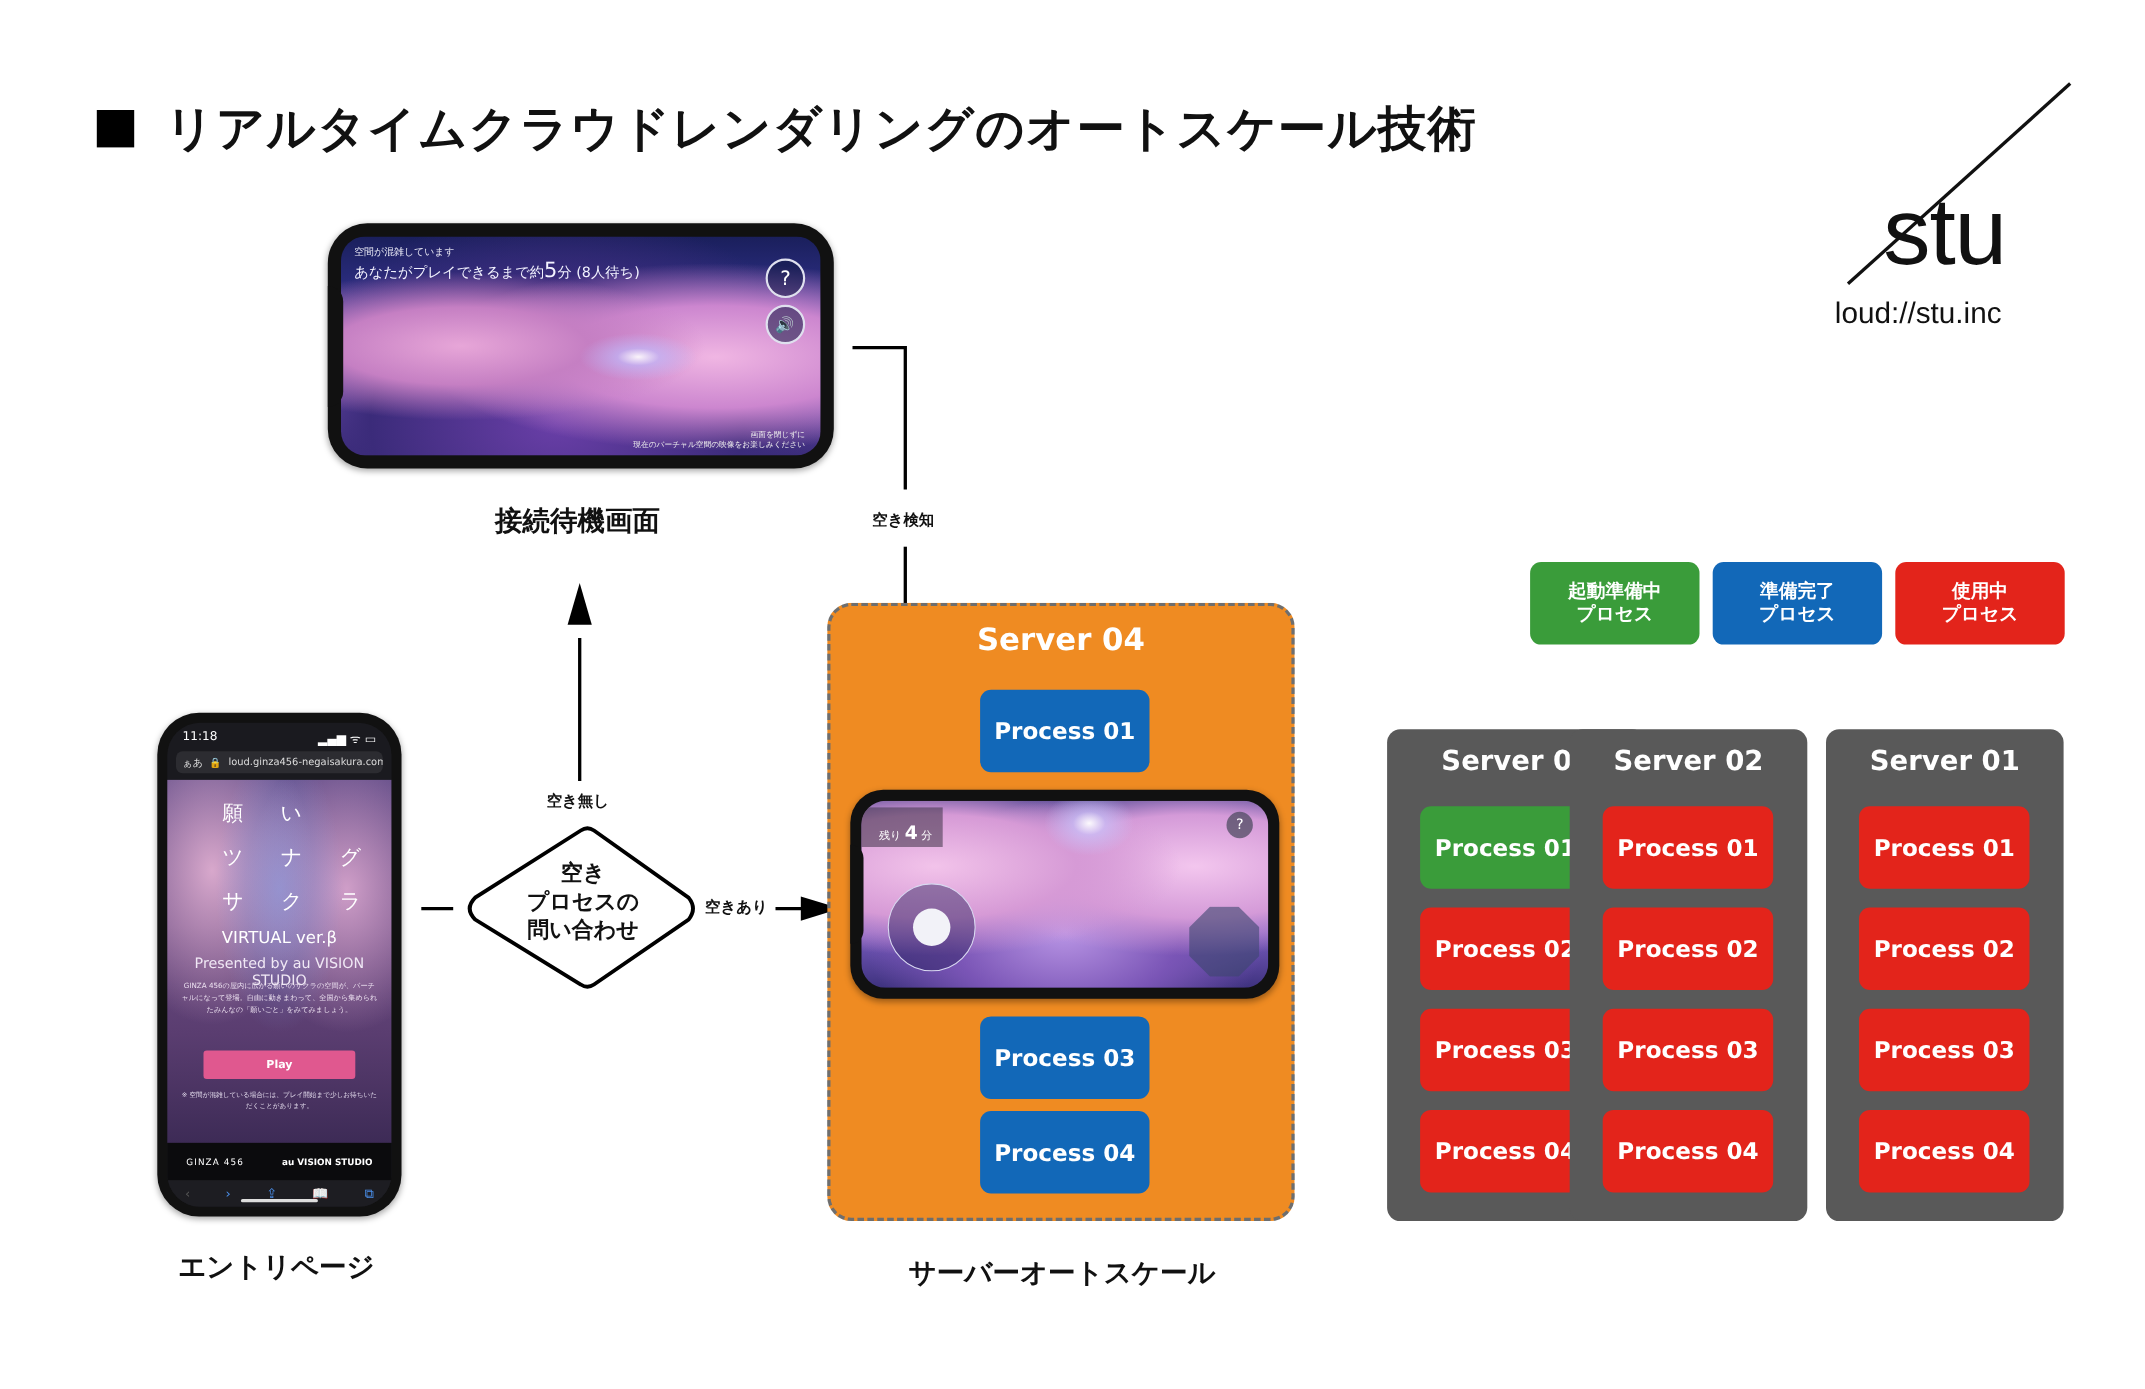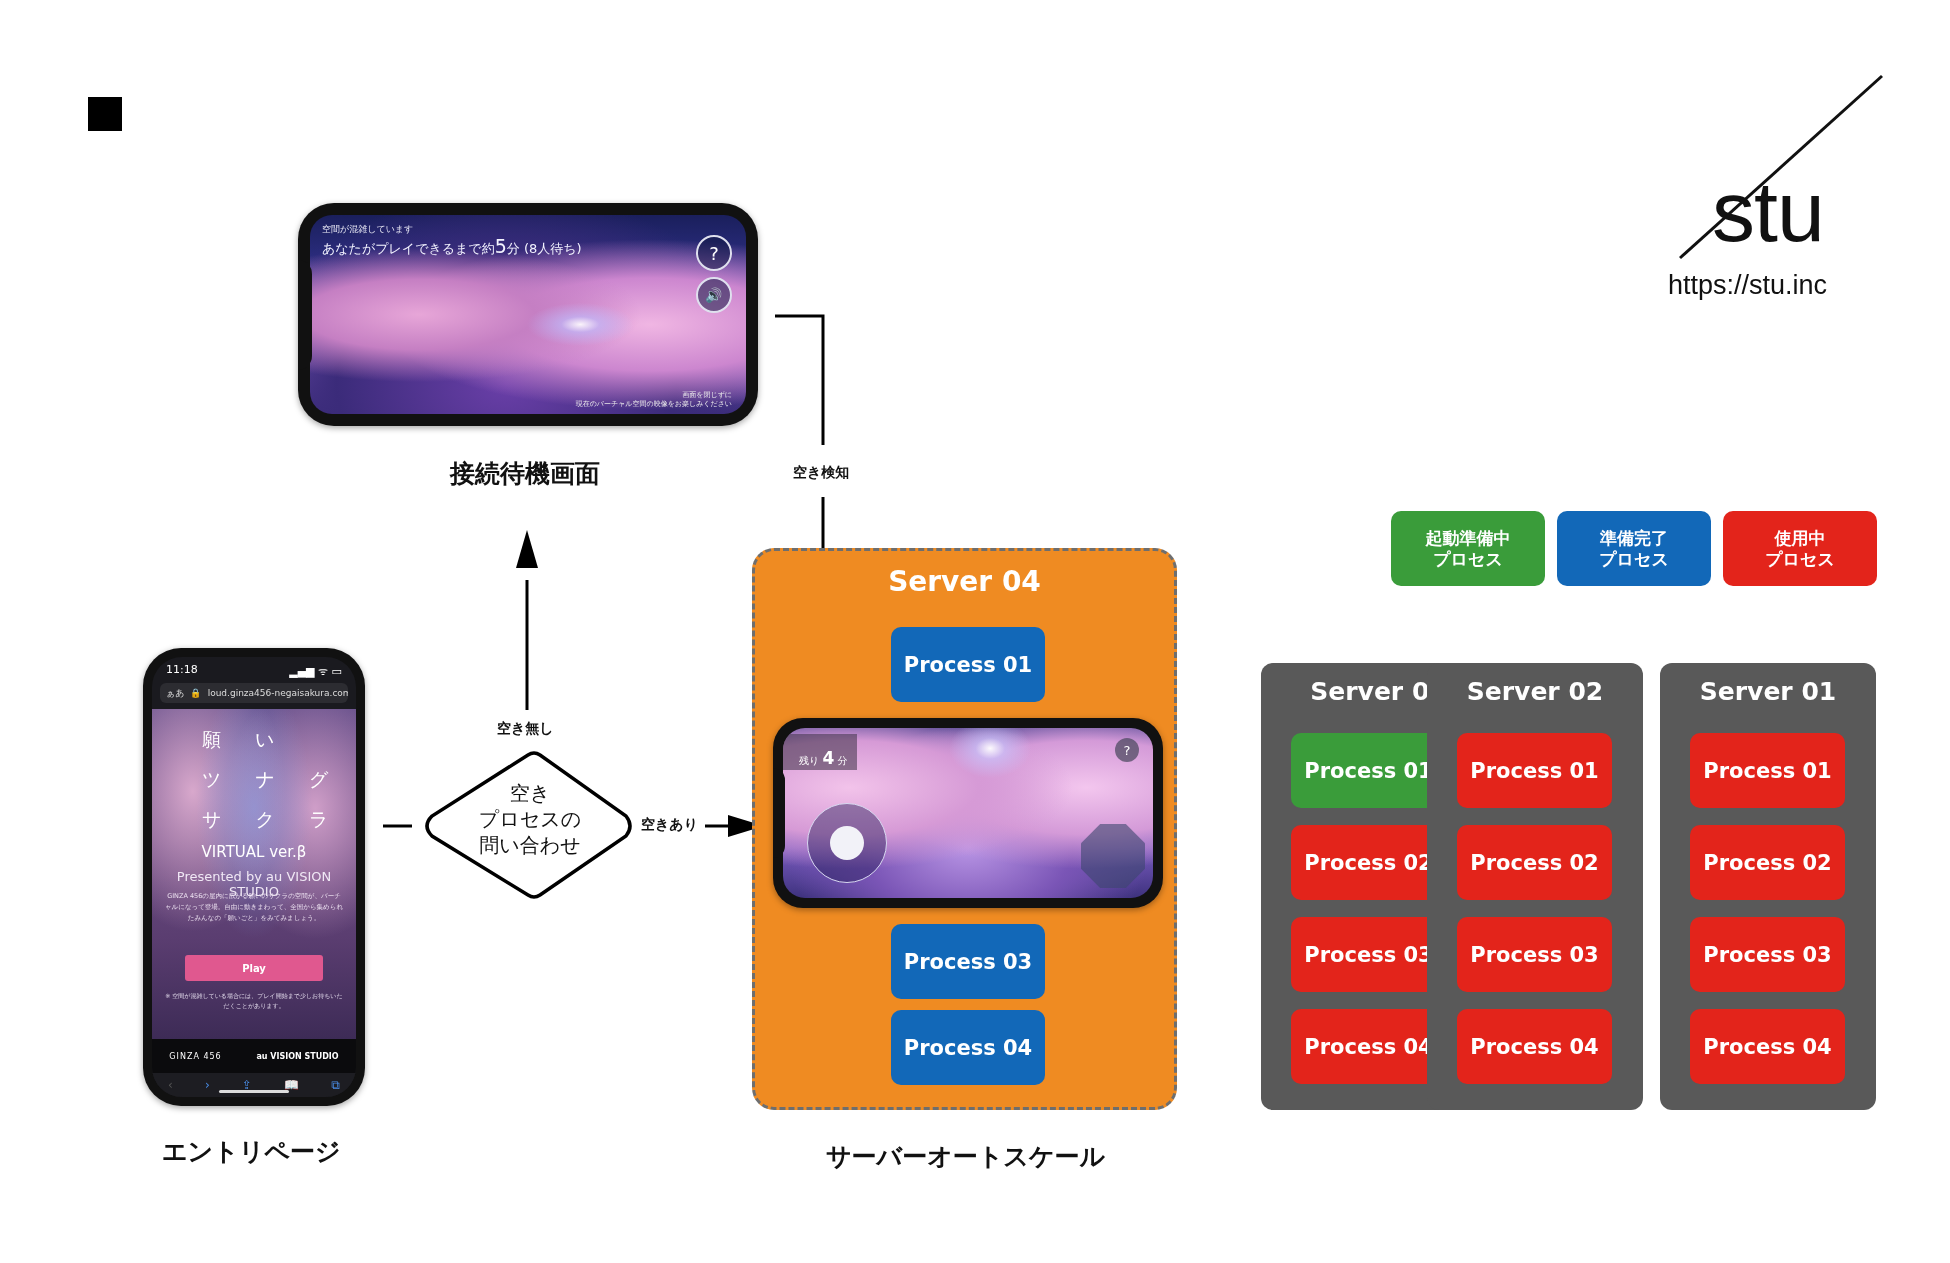--- a/index.html
+++ b/index.html
@@ -86,28 +86,28 @@
 
   
   .legend { position:absolute; top:511px; width:154px; height:75px; border-radius:10px; color:#fff; font-weight:bold; font-size:17px; line-height:21px; display:flex; align-items:center; justify-content:center; text-align:center; }
 
   svg.overlay { position:absolute; left:0; top:0; }
 </style>
 </head>
 <body>
 
 <div class="abs title">
-  <span class="sq"></span>
+  <span class="sq"></span><span>リアルタイムクラウドレンダリングのオートスケール技術</span>
 </div>
 
 <svg class="abs logo-slash" viewBox="0 0 230 190">
   <line x1="222" y1="6" x2="20" y2="188" stroke="#111" stroke-width="3"></line>
 </svg>
 <div class="abs logo-text">stu</div>
-<div class="abs logo-url">https://stu.inc</div>
+<div class="abs logo-url">loud://stu.inc</div>
 
 <svg class="overlay" width="1950" height="1263">
   <defs>
     <marker id="ah" markerWidth="10" markerHeight="10" refX="7" refY="5" orient="auto" markerUnits="userSpaceOnUse">
       <path d="M0,0 L10,5 L0,10 z" fill="#000"></path>
     </marker>
   </defs>
   <g>
     <line x1="527" y1="710" x2="527" y2="580" stroke="#000" stroke-width="3"></line>
     <path d="M516,568 L527,530 L538,568 z" fill="#000"></path>
@@ -122,21 +122,21 @@
   </g>
   <g>
     <line x1="705" y1="826" x2="738" y2="826" stroke="#000" stroke-width="3"></line>
     <path d="M728,815 L764,826 L728,837 z" fill="#000"></path>
   </g>
   <g>
     <path d="M528,755 Q534,751 540,755 L626,816 Q634,826 626,836 L540,895 Q534,899 528,895 L432,836 Q422,826 432,816 Z" fill="#fff" stroke="#000" stroke-width="3.5"></path>
   </g>
 </svg>
 
-<div class="abs" style="left:440px; top:780px; width:180px; text-align:center; font-weight:normal; font-size:20px; line-height:26px;">
+<div class="abs" style="left:440px; top:780px; width:180px; text-align:center; font-weight:bold; font-size:20px; line-height:26px;">
   <div>空き</div>
   <div>プロセスの</div>
   <div>問い合わせ</div>
 </div>
 <div class="abs small-lbl" style="left:497px; top:720px;">空き無し</div>
 <div class="abs small-lbl" style="left:641px; top:816px;">空きあり</div>
 <div class="abs small-lbl" style="left:793px; top:464px;">空き検知</div>
 
 <div class="abs phone phone-land-top">
   <div class="screen">

